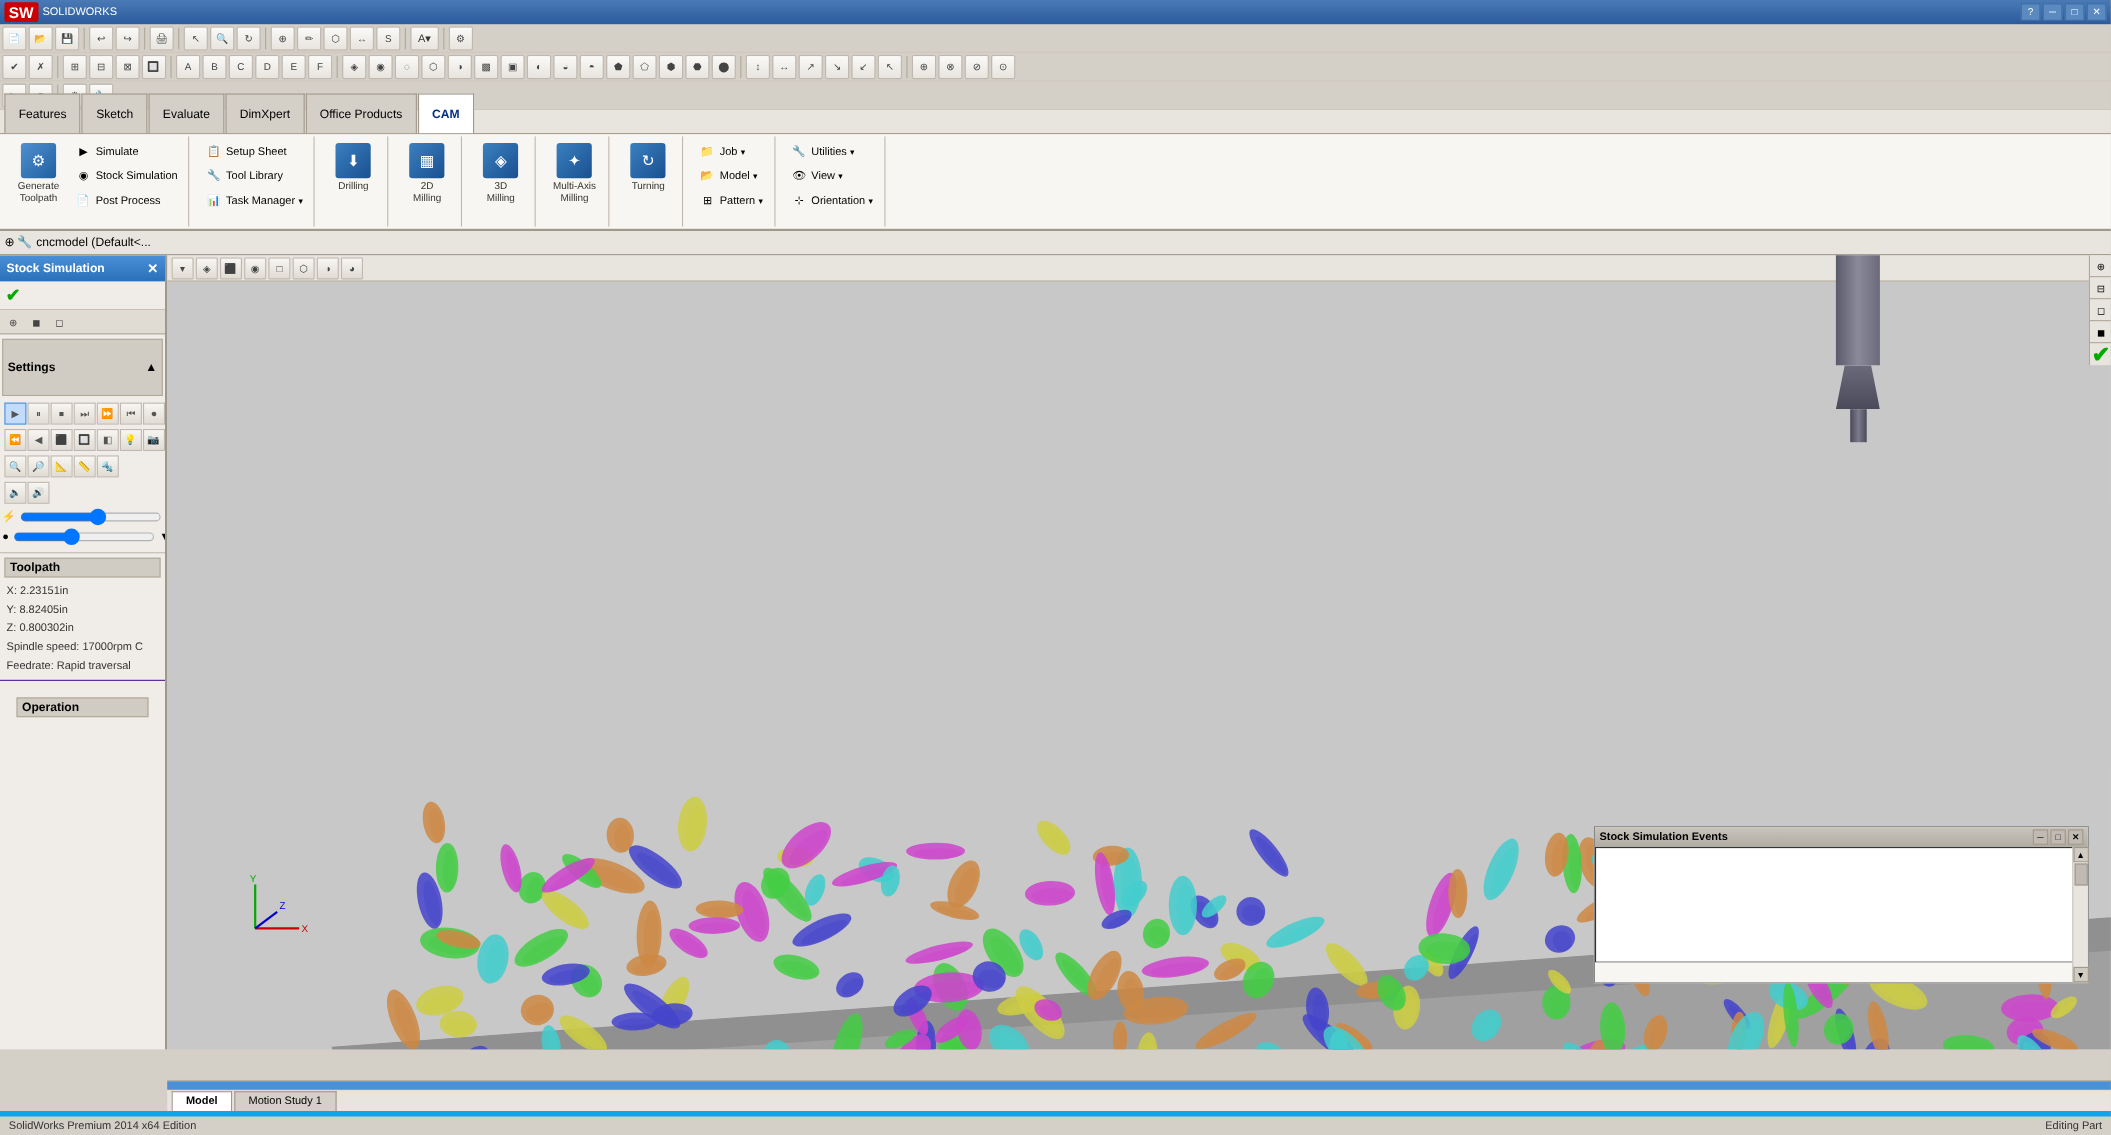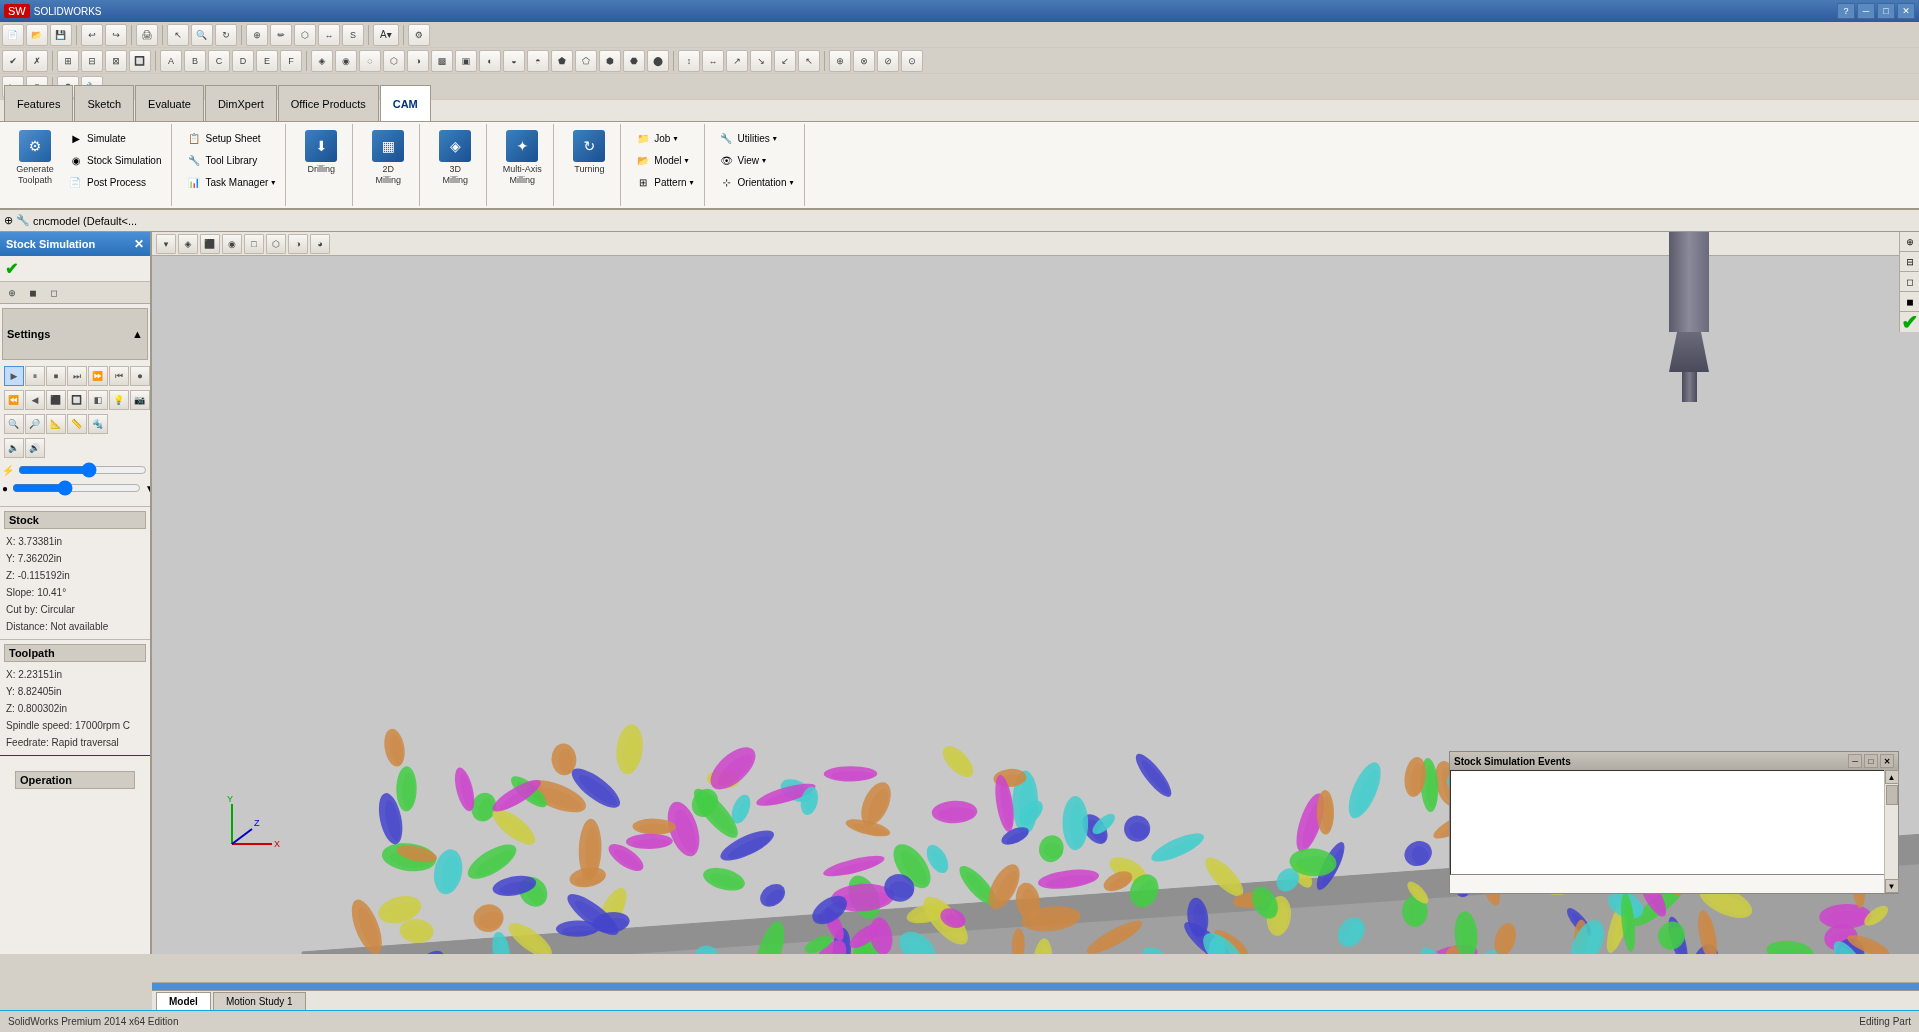--- a/index.html
+++ b/index.html
@@ -10,21 +10,21 @@
       height: 22px;
       background: linear-gradient(to bottom, #4a7ab5, #2c5a9e);
       display: flex;
       align-items: center;
       justify-content: space-between;
       padding: 0 4px;
       color: white;
     }
     #titlebar .title { flex: 1; text-align: center; font-size: 11px; }
     #titlebar .sw-logo { display: flex; align-items: center; gap: 4px; }
-    #titlebar .sw-logo-box { background: #cc0000; color: white; font-size: 11px; font-weight: normal; padding: 1px 4px; border-radius: 2px; }
+    #titlebar .sw-logo-box { background: #cc0000; color: white; font-size: 14px; font-weight: bold; padding: 1px 4px; border-radius: 2px; }
     #titlebar .win-controls { display: flex; gap: 2px; }
     #titlebar .win-btn { width: 18px; height: 16px; background: #5a8ac0; border: 1px solid #3a6aa0; color: white; font-size: 9px; display: flex; align-items: center; justify-content: center; cursor: pointer; }
     .toolbar-row {
       height: 26px;
       display: flex;
       align-items: center;
       border-bottom: 1px solid #d0c8bc;
       padding: 0 2px;
       gap: 2px;
     }
@@ -648,29 +648,20 @@
         <div class="slider-icon">▼</div>
       </div>
 
       <div class="slider-row">
         <div class="slider-icon">●</div>
         <input type="range" min="0" max="100" value="40" style="flex: 1 1 0%; height: 10px;">
         <div class="slider-icon">▼</div>
       </div>
     </div>
 
-    <div id="stock-section">
-      <div id="stock-header">Stock</div>
-      <div class="stock-info">X: 3.73381in</div>
-      <div class="stock-info">Y: 7.36202in</div>
-      <div class="stock-info">Z: -0.115192in</div>
-      <div class="stock-info">Slope: 10.41°</div>
-      <div class="stock-info">Cut by: Circular</div>
-      <div class="stock-info">Distance: Not available</div>
-    </div>
 
     <div id="toolpath-section">
       <div id="toolpath-header">Toolpath</div>
       <div class="toolpath-info">X: 2.23151in</div>
       <div class="toolpath-info">Y: 8.82405in</div>
       <div class="toolpath-info">Z: 0.800302in</div>
       <div class="toolpath-info">Spindle speed: 17000rpm C</div>
       <div class="toolpath-info">Feedrate: Rapid traversal</div>
     </div>
 
@@ -1352,16 +1343,16 @@
 
 <div id="progress-bar" style="position:absolute;bottom:42px;left:152px;right:0;height:8px;background:#f0ede8;border-top:1px solid #b0a898;">
   <div class="progress-fill"></div>
 </div>
 
 <div id="bottom-tabs" style="position:absolute;bottom:22px;left:152px;right:0;height:20px;background:#e8e4de;border-top:1px solid #a0988a;display:flex;align-items:flex-end;padding:0 4px;">
   <div class="bottom-tab active">Model</div>
   <div class="bottom-tab">Motion Study 1</div>
 </div>
 
-<div id="statusbar" style="position:absolute;bottom:0;left:0;right:0;height:22px;background:#d4d0c8;border-top:1px solid #0ea5e9;display:flex;align-items:center;padding:0 8px;justify-content:space-between;">
+<div id="statusbar" style="position:absolute;bottom:0;left:0;right:0;height:22px;background:#d4d0c8;border-top:5px solid #0ea5e9;display:flex;align-items:center;padding:0 8px;justify-content:space-between;">
   <span>SolidWorks Premium 2014 x64 Edition</span>
   <span>Editing Part</span>
 </div>
 
 </body></html>

